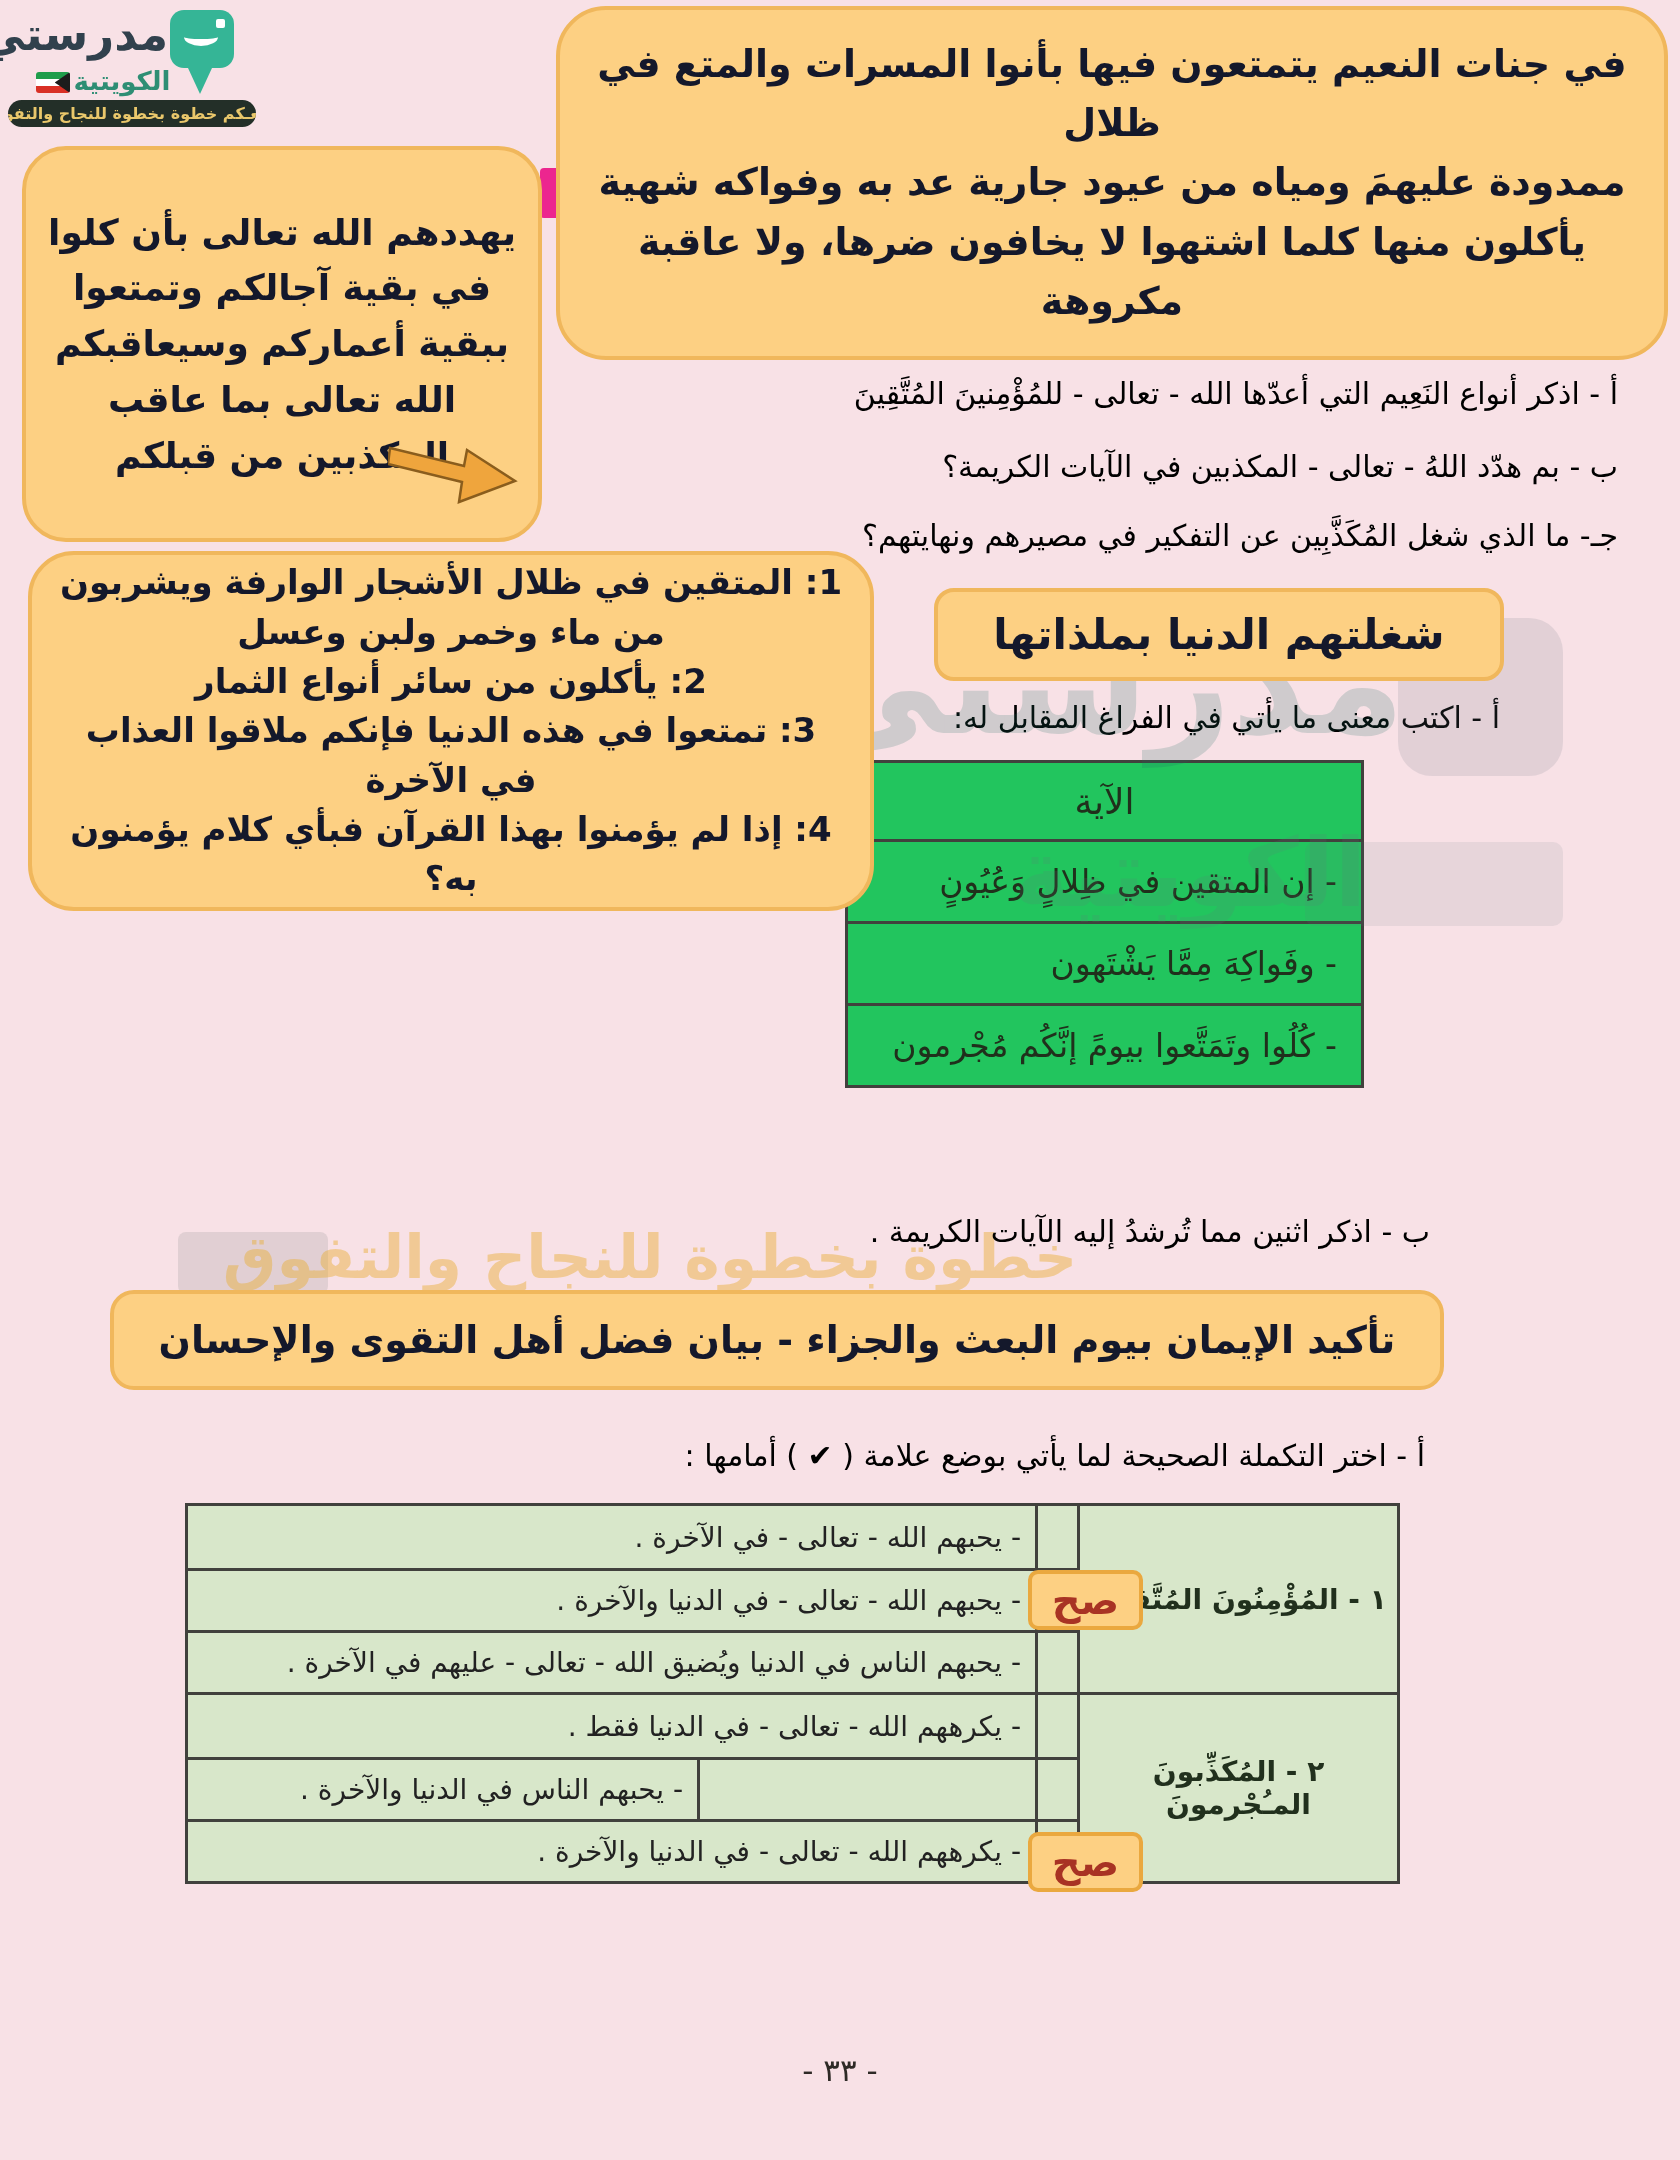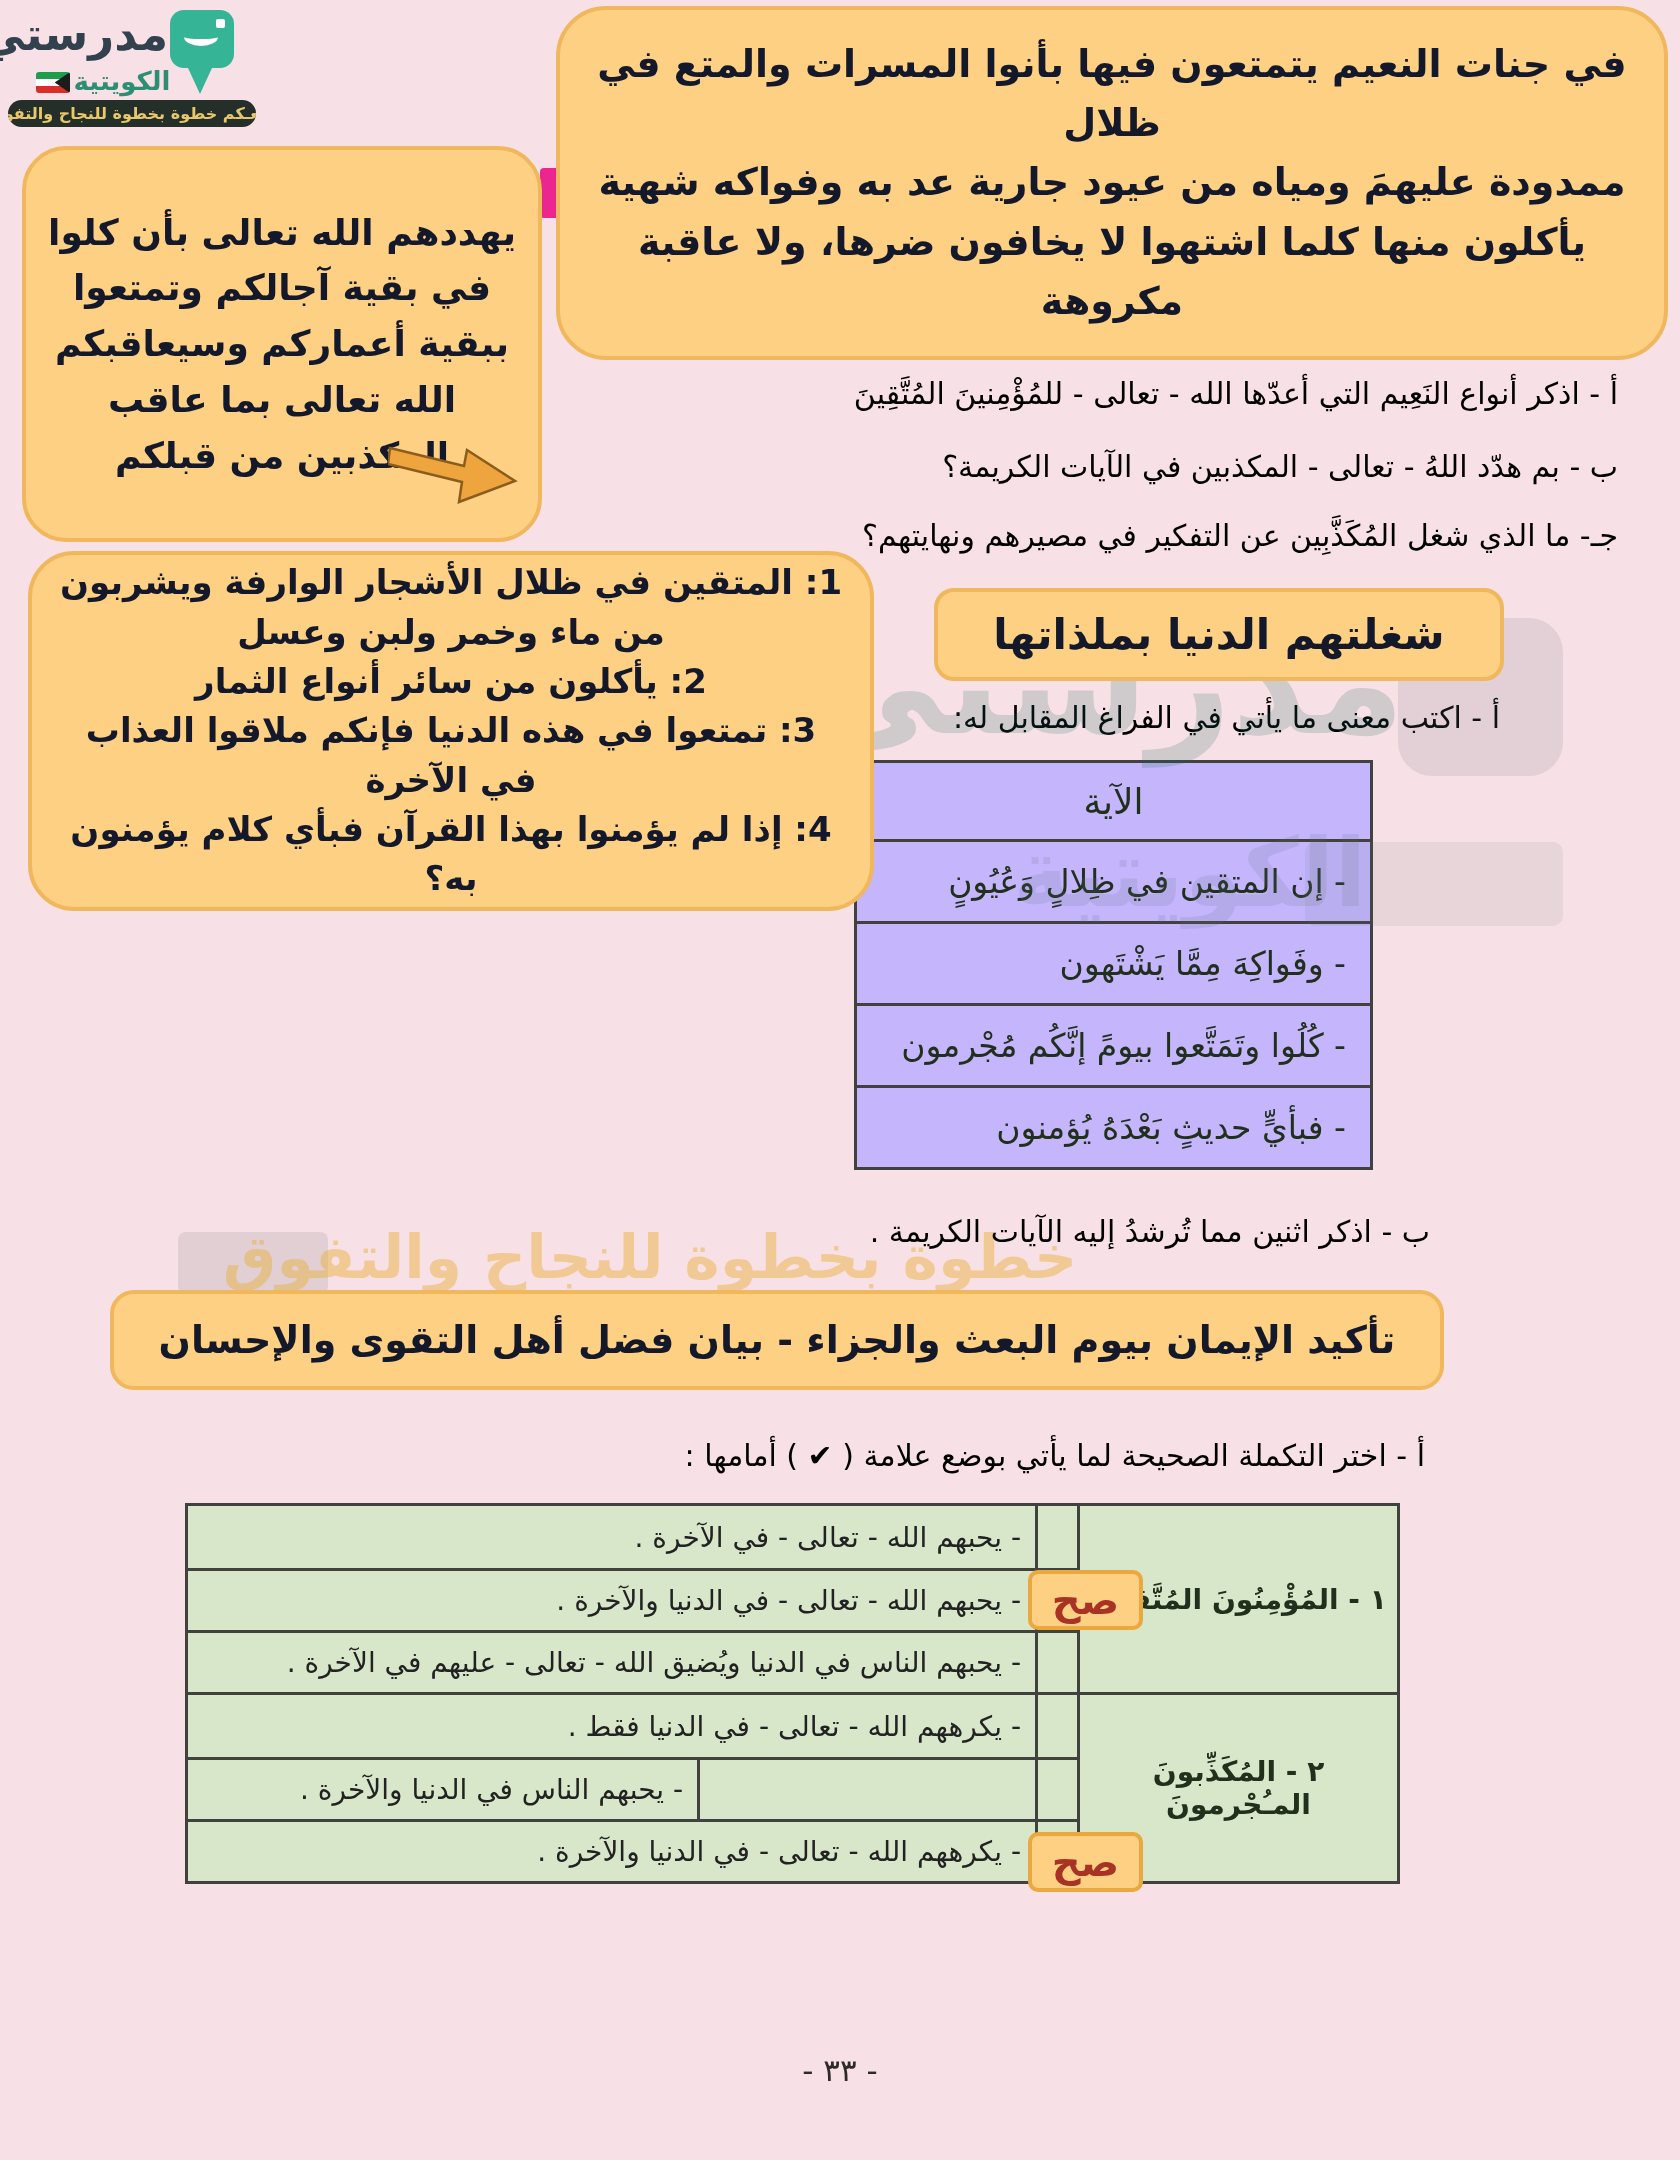--- a/index.html
+++ b/index.html
@@ -22,21 +22,21 @@
   .scan { position:absolute; color:#000000; font-size:30px; text-align:right; z-index:1; letter-spacing:.2px; }
   .q-a1 { left:556px; top:376px;  width:1062px; }
   .q-b1 { left:556px; top:449px;  width:1062px; }
   .q-c1 { left:556px; top:518px;  width:1062px; }
   .q-a2 { left:850px; top:700px;  width:650px; }
   .q-b2 { left:845px; top:1214px; width:585px; }
   .q-a3 { left:540px; top:1438px; width:885px; }
 
   
   .vtable { position:absolute; left:845px; top:760px; width:519px; border:3px solid #41413d;
-            background:#c4b5fd; z-index:1; color:#20301c;margin-left:9px; }
+            background:#22c55e; z-index:1; color:#20301c; }
   .vhead  { height:76px; display:flex; align-items:center; justify-content:center; font-size:36px; }
   .vrow   { height:82px; border-top:3px solid #41413d; display:flex; align-items:center;
             padding:0 24px; font-size:33px; }
 
   
   .mcq { position:absolute; left:185px; top:1503px; width:1215px; border:3px solid #41413d;
          background:#d8e7ca; z-index:1; color:#222; }
   .mcq-group { display:flex; }
   .mcq-group + .mcq-group { border-top:3px solid #41413d; }
   .mcq-label { width:320px; border-left:3px solid #41413d; display:flex; align-items:center;
@@ -164,21 +164,20 @@
 في الآخرة
 4: إذا لم يؤمنوا بهذا القرآن فبأي كلام يؤمنون
 به؟</span>
   </div>
 
   <div class="vtable">
     <div class="vhead">الآية</div>
     <div class="vrow">- إن المتقين في ظِلالٍ وَعُيُونٍ</div>
     <div class="vrow">- وفَواكِهَ مِمَّا يَشْتَهون</div>
     <div class="vrow">- كُلُوا وتَمَتَّعوا بيومً إنَّكُم مُجْرمون</div>
-    <div class="vrow">- فبأيٍّ حديثٍ بَعْدَهُ يُؤمنون</div>
   </div>
 
   <div class="scan q-b2">ب - اذكر اثنين مما تُرشدُ إليه الآيات الكريمة .</div>
 
   <div class="bubble b-guid">
     <span class="txt">تأكيد الإيمان بيوم البعث والجزاء - بيان فضل أهل التقوى والإحسان</span>
   </div>
 
   <div class="scan q-a3">أ - اختر التكملة الصحيحة لما يأتي بوضع علامة ( ✔ ) أمامها :</div>
 

